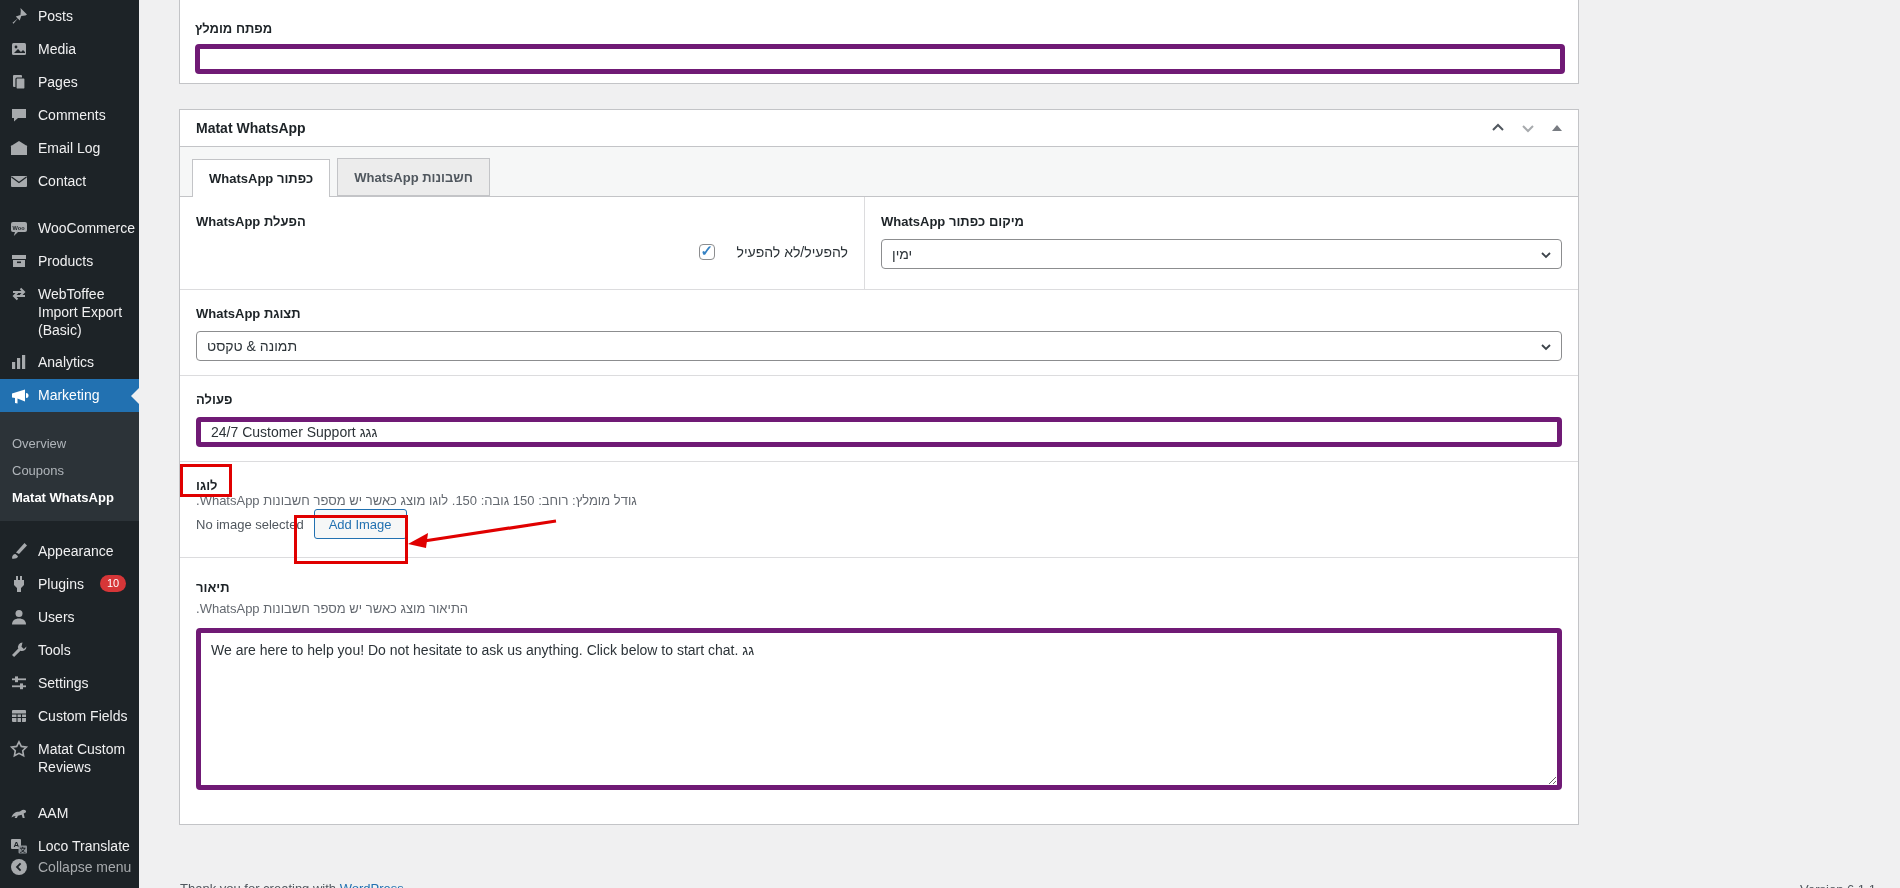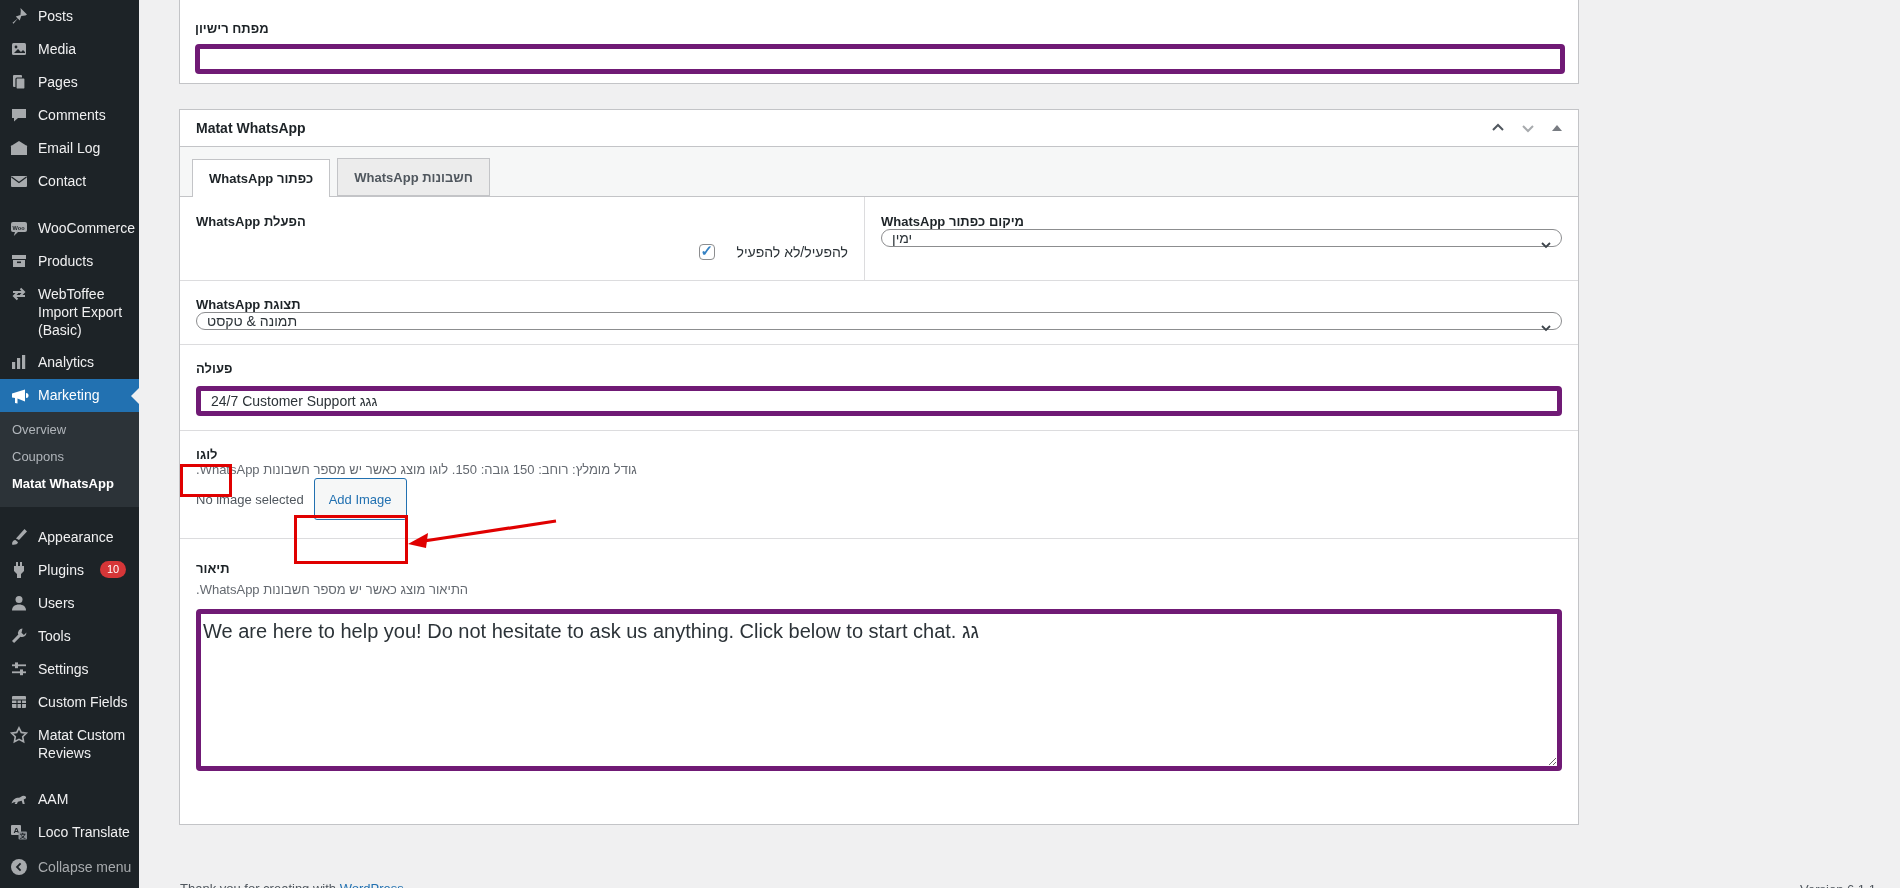--- a/index.html
+++ b/index.html
@@ -24,21 +24,21 @@
   .mi-fill { fill:#a7aaad; }
   .mi-stroke { stroke:#a7aaad; fill:none; }
   .mi-inner { fill:#1d2327; }
   .menu-item.active { background:#2271b1; color:#fff; }
   .menu-item.active .mi-fill { fill:#fff; }
   .menu-item.active::after {
     content:""; position:absolute; right:0; top:50%; margin-top:-8px;
     border:8px solid transparent; border-right-color:#f0f0f1;
   }
   .menu-sep { height:14px; }
-  #submenu { background:#2c3338; padding:4px 0 10px; }
+  #submenu { background:#2c3338; padding:18px 0 10px; }
   .submenu-item { padding:6px 12px; font-size:13px; color:#b0b5ba; cursor:pointer; }
   .submenu-item.current { color:#fff; font-weight:bold; }
   .badge {
     display:inline-block; background:#d63638; color:#fff; border-radius:10px;
     font-size:11px; line-height:17px; padding:0 7px; margin-left:7px; vertical-align:top;
   }
   #collapse-row { position:absolute; left:0; bottom:4px; width:158px; color:#a7aaad; }
   #collapse-row .menu-item { color:#a7aaad; }
 
   
@@ -98,38 +98,38 @@
   input[type=checkbox] {
     appearance:none; -webkit-appearance:none; width:16px; height:16px; margin:0;
     border:1px solid #8c8d8f; border-radius:4px; background:#fff; position:relative; cursor:pointer;
   }
   input[type=checkbox]:checked::before {
     content:"\2713"; position:absolute; top:-3px; left:1px;
     color:#3582c4; font-size:15px; font-weight:bold;
   }
 
   .select {
-    position:relative; margin-top:0; height:18px; border:1px solid #8c8d8f;
-    border-radius:12px; background:#fff; display:flex; align-items:center;
+    position:relative; margin-top:10px; height:30px; border:1px solid #8c8d8f;
+    border-radius:4px; background:#fff; display:flex; align-items:center;
     padding:0 28px 0 10px; font-size:14px; color:#2c3338; cursor:pointer;
   }
   .select .chev { position:absolute; right:8px; top:8px; pointer-events:none; }
 
   .text-input { display:block; margin-top:10px; width:100%; height:30px; }
 
   .image-row { margin-top:1px; display:flex; align-items:center; gap:10px;
                font-size:13px; color:#50575e; }
   .btn-add-image {
-    height:42px; padding:0 14px; background:#f6f7f7; border:1px solid #2271b1;
+    height:30px; padding:0 14px; background:#f6f7f7; border:1px solid #2271b1;
     border-radius:3px; color:#2271b1; font-size:13px;
     font-family:"Liberation Sans","DejaVu Sans",sans-serif; cursor:pointer;
   }
   #desc-textarea {
     display:block; margin-top:12px; width:1366px; height:162px;
-    padding:8px 2px; resize:vertical; font-size:20px; line-height:19px;
+    padding:8px 10px; resize:vertical; font-size:14px; line-height:19px;
   }
 
   
   .footer-left { position:absolute; left:180px; top:881px; font-size:13px; color:#50575e; }
   .footer-left a { color:#2271b1; text-decoration:underline; cursor:pointer; }
   .footer-right { position:absolute; left:1800px; top:882px; font-size:13px; color:#50575e; }
 
   
   .anno { position:absolute; border:3px solid #e00000; pointer-events:none; z-index:10; }
   #anno-logo-rect { left:180px; top:464px; width:52px; height:33px; }
@@ -363,21 +363,21 @@
             <circle class="mi-fill" cx="10" cy="10" r="8"></circle>
             <path d="M11.6 6.4L8 10l3.6 3.6" fill="none" stroke="#1d2327" stroke-width="1.8"></path>
           </svg>
       </span>
       <span>Collapse menu</span>
     </div>
   </div>
 </div>
 
 <div class="postbox" id="box-license">
-  <label class="field-label" style="margin:28px 15px 0;">מפתח רישיון</label>
+  <label class="field-label" style="margin:28px 15px 0;">מפתח מומלץ</label>
   <input type="text" id="license-input" value="" style="">
 </div>
 
 <div class="postbox" id="box-main">
 
   <div class="mb-header">
     <span class="mb-title">Matat WhatsApp</span>
     <span class="mb-controls">
       <span>
         <svg width="16" height="16" viewBox="0 0 16 16">

